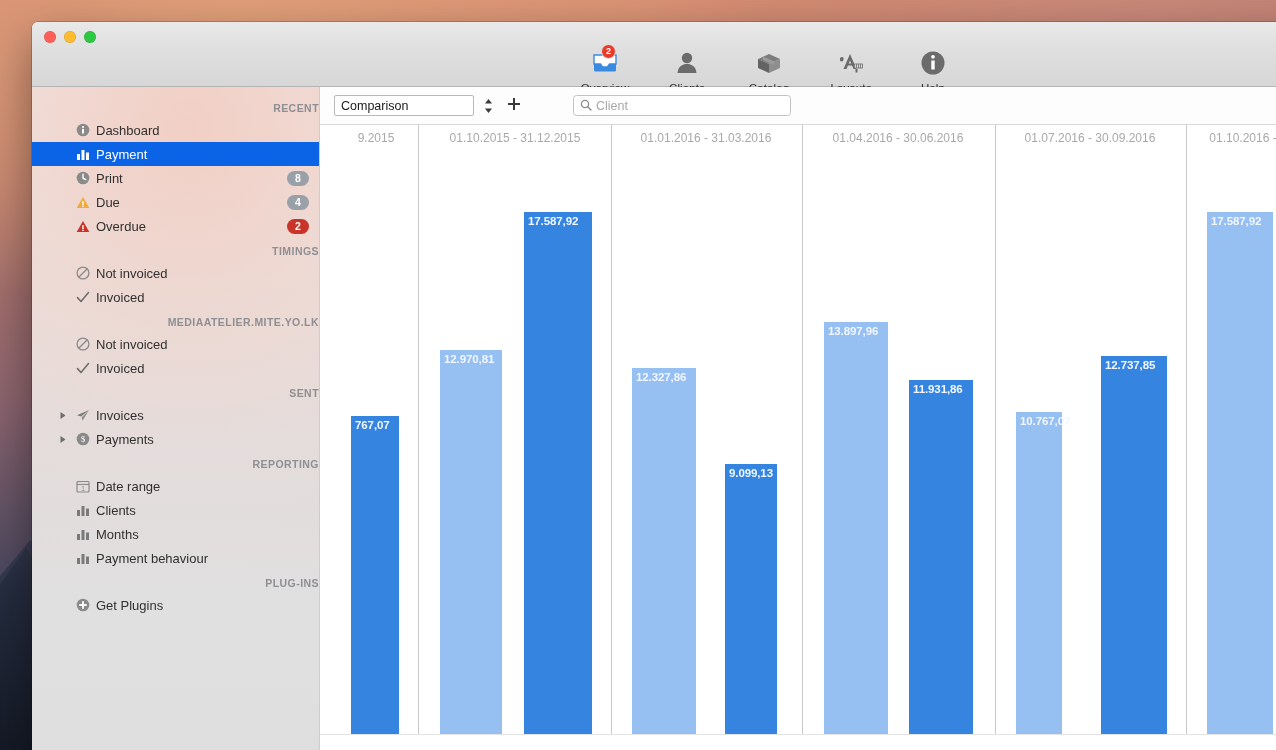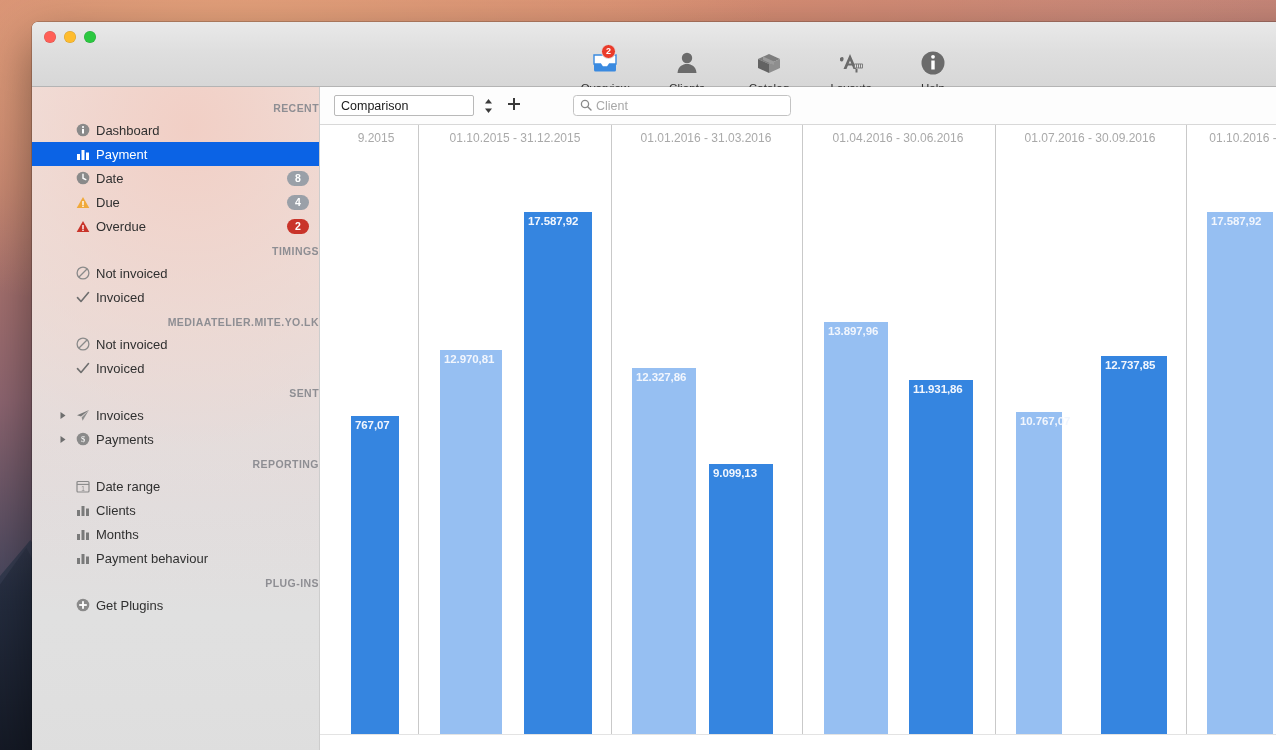--- a/index.html
+++ b/index.html
@@ -279,21 +279,21 @@
             <span class="sb-label">Payment</span>
           </div>
           <div class="sb-item">
             <span class="sb-disc"></span>
             <span class="sb-ico" style="color: rgb(122, 122, 122);">
               <svg width="14" height="14" viewBox="0 0 14 14">
                 <circle cx="7" cy="7" r="6.3" fill="#8a8a8a"></circle>
                 <path d="M7 3.2 L7 7.2 L9.8 8.6" fill="none" stroke="#fff" stroke-width="1.4" stroke-linecap="round"></path>
               </svg>
             </span>
-            <span class="sb-label">Date</span>
+            <span class="sb-label">Print</span>
             <span class="sb-count">8</span>
           </div>
           <div class="sb-item">
             <span class="sb-disc"></span>
             <span class="sb-ico" style="color: rgb(122, 122, 122);">
               <svg width="14" height="13" viewBox="0 0 14 13">
                 <path d="M7 1 L13.3 12 L0.7 12 Z" fill="#f0a93a"></path>
                 <rect x="6.3" y="5" width="1.4" height="4" fill="#fff"></rect>
                 <rect x="6.3" y="9.6" width="1.4" height="1.4" fill="#fff"></rect>
               </svg>
@@ -495,21 +495,21 @@
             </div>
             <div class="bar light" style="left: 120px; width: 62px; height: 384px;">
               <div class="bar-label">12.970,81</div>
             </div>
             <div class="bar dark" style="left: 204px; width: 68px; height: 522px;">
               <div class="bar-label">17.587,92</div>
             </div>
             <div class="bar light" style="left: 312px; width: 64px; height: 366px; padding-left: 28px;">
               <div class="bar-label">12.327,86</div>
             </div>
-            <div class="bar dark" style="left: 389px; width: 64px; height: 270px;">
+            <div class="bar dark" style="left: 405px; width: 52px; height: 270px;">
               <div class="bar-label">9.099,13</div>
             </div>
             <div class="bar light" style="left: 504px; width: 64px; height: 412px;">
               <div class="bar-label">13.897,96</div>
             </div>
             <div class="bar dark" style="left: 589px; width: 64px; height: 354px;">
               <div class="bar-label">11.931,86</div>
             </div>
             <div class="bar light" style="left: 696px; width: 46px; height: 322px;">
               <div class="bar-label">10.767,07</div>

